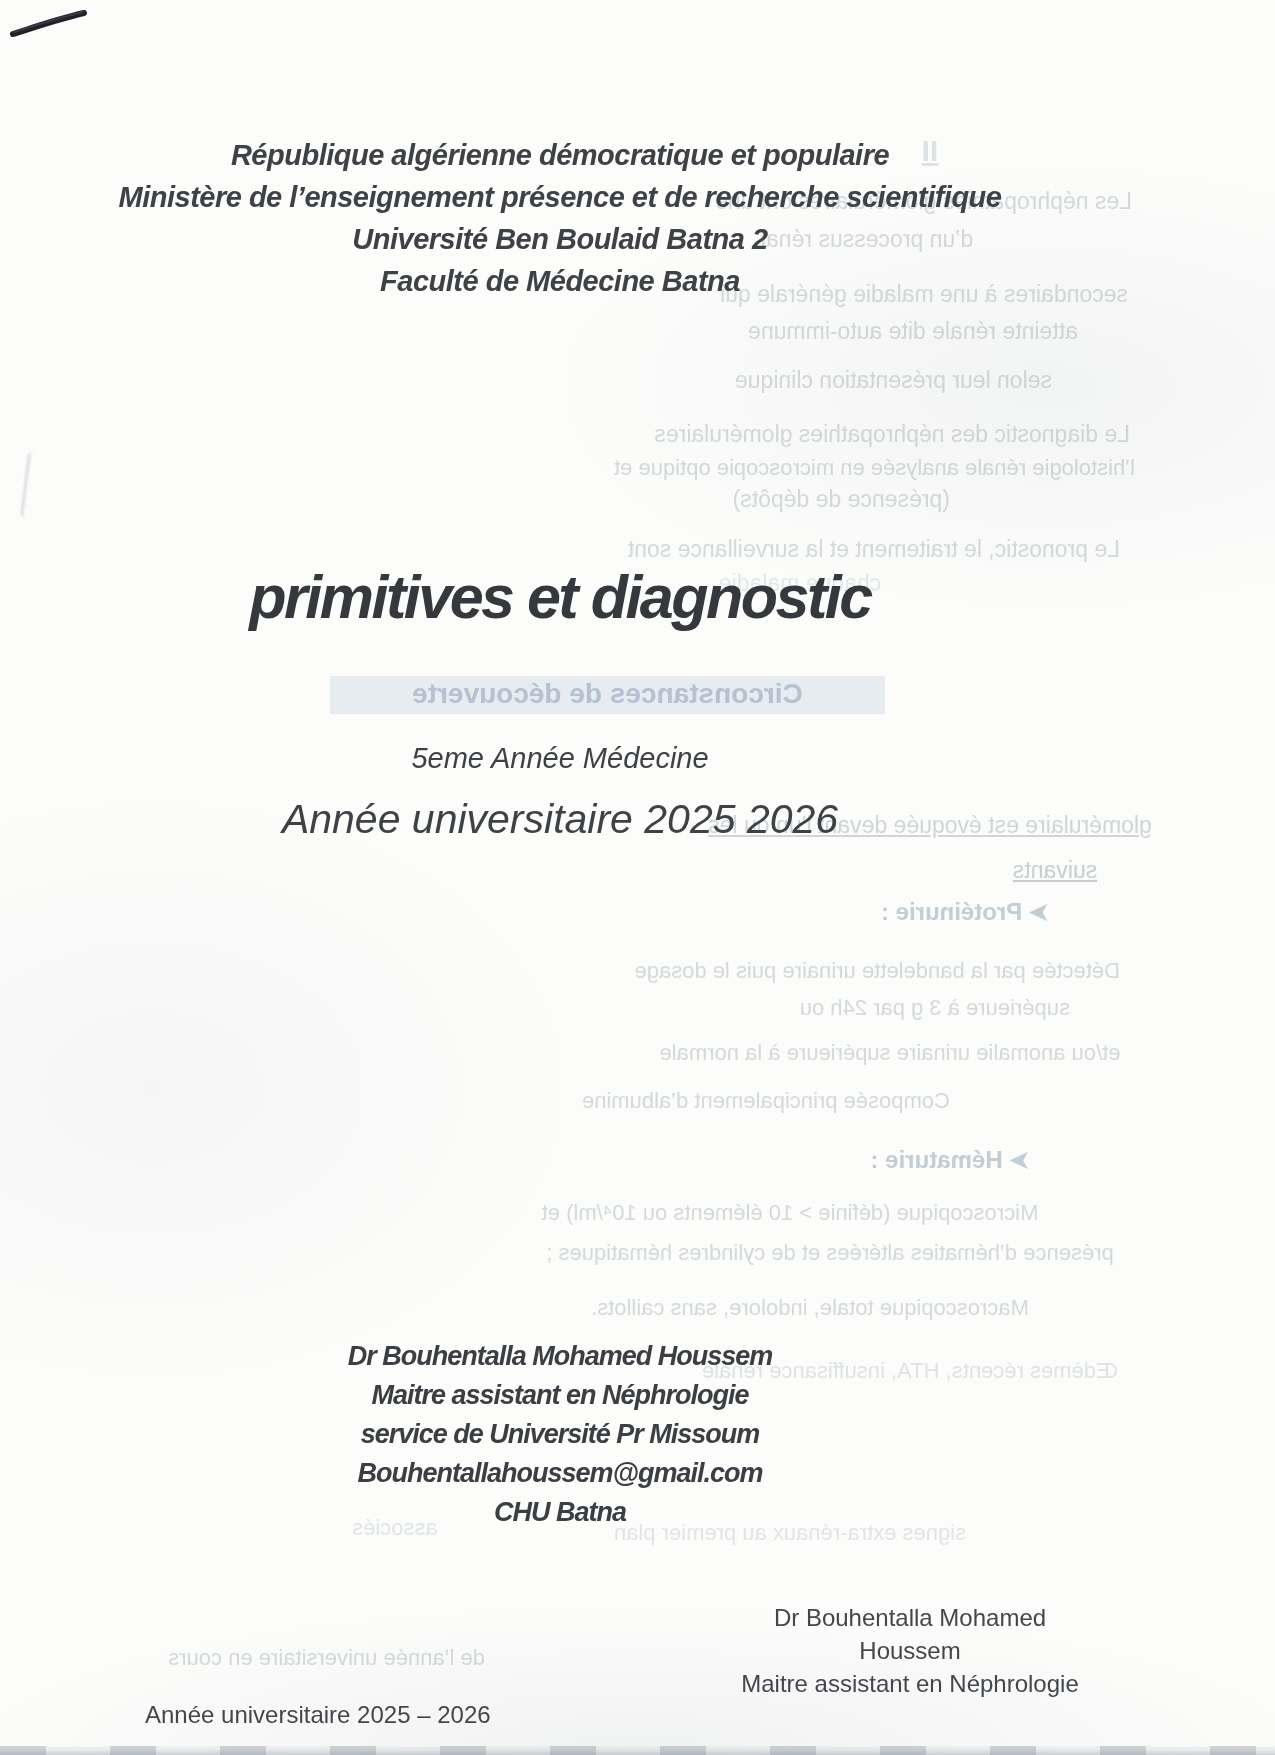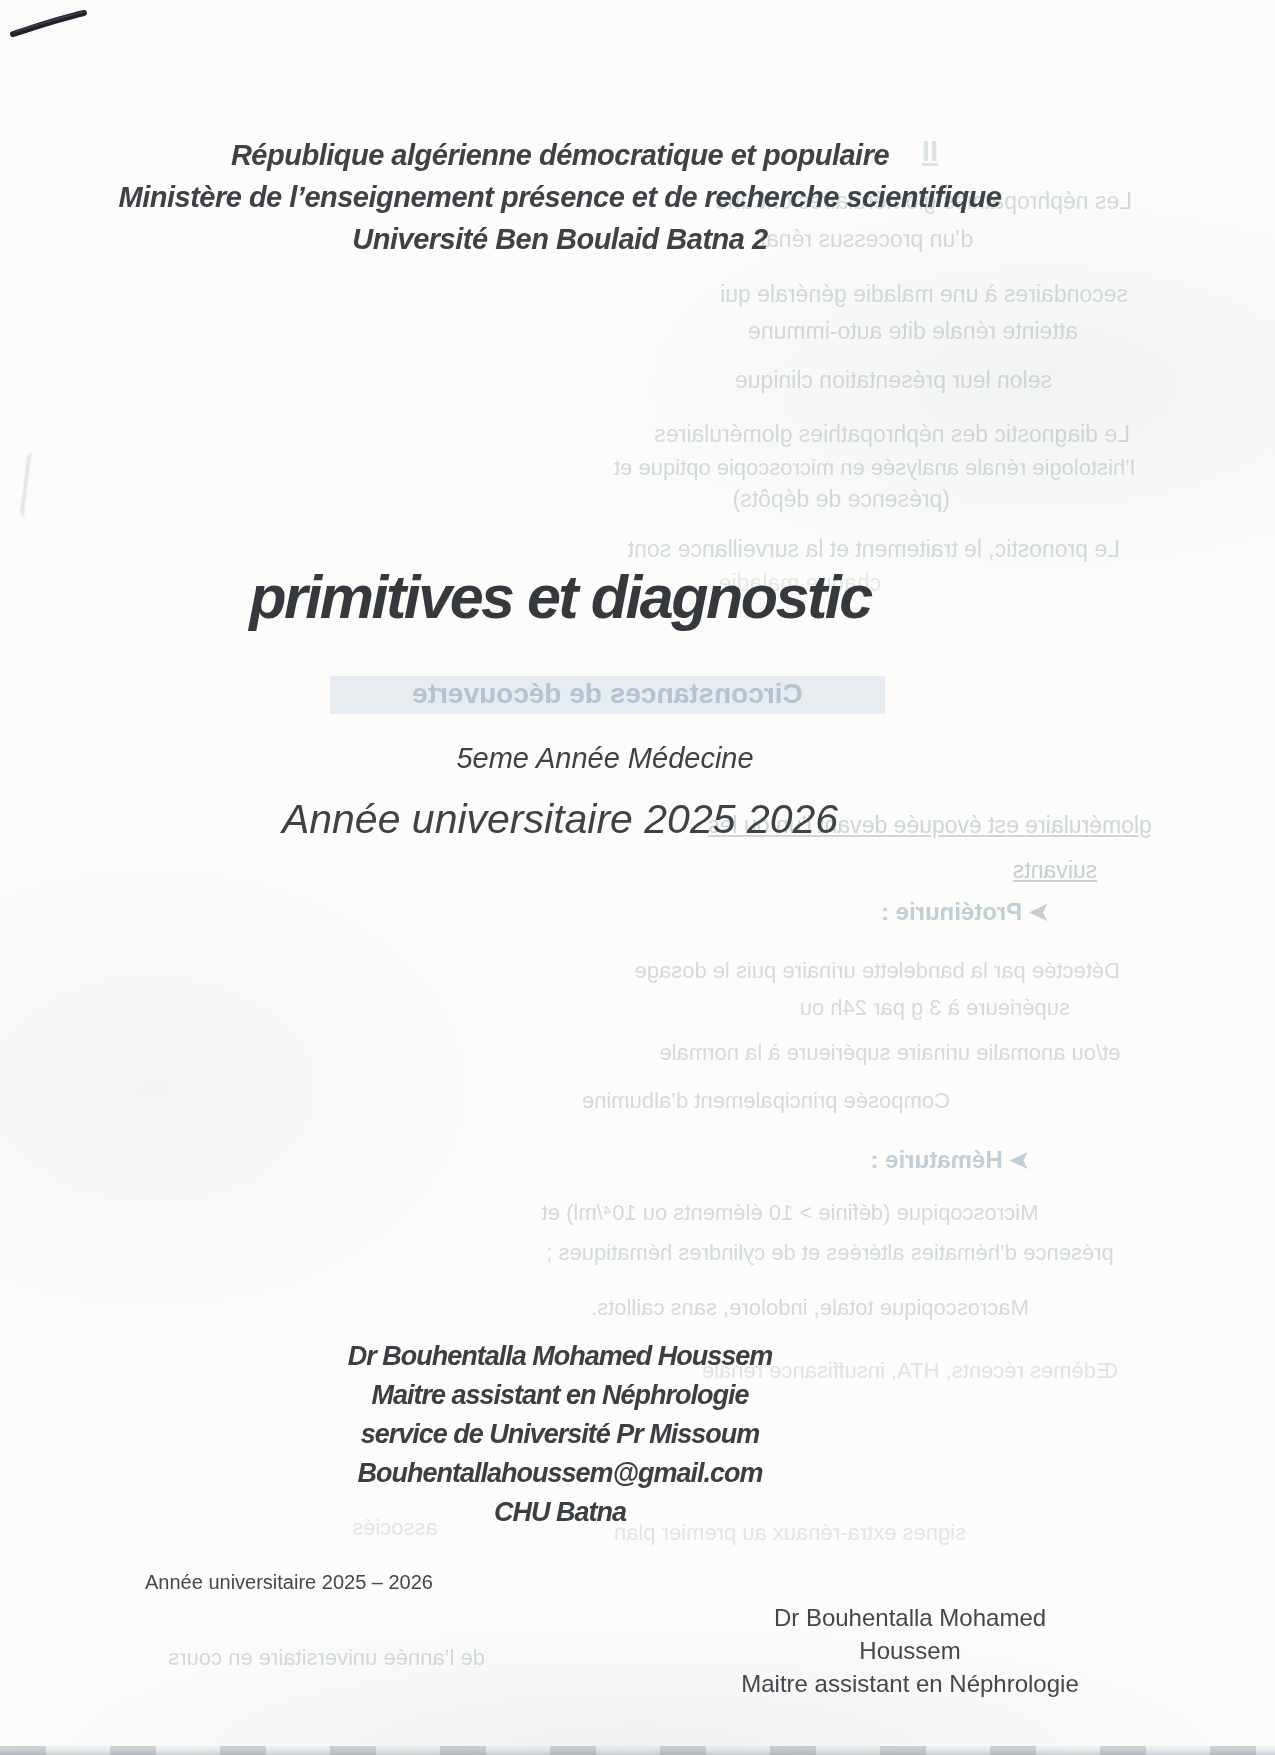--- a/index.html
+++ b/index.html
@@ -14,24 +14,24 @@
       radial-gradient(ellipse 900px 200px at 50% 100%, rgba(205,210,212,.25), transparent 75%),
       #fcfcfb;
     font-family:"Liberation Sans", sans-serif;
     color:#3d4045;
   }
   
   .front{position:absolute;inset:0;z-index:2;}
   .center-col{position:absolute;left:0;width:1120px;text-align:center;}
   .doc-header{top:134px;font-size:29px;line-height:42px;font-weight:bold;font-style:italic;letter-spacing:-.5px;color:#3e4146;}
   .doc-title{top:552px;font-size:61px;line-height:90px;font-weight:bold;font-style:italic;letter-spacing:-2.5px;color:#35383c;}
-  .subtitle1{top:742px;font-size:29px;font-style:italic;color:#3e4146;margin-left:45px;}
+  .subtitle1{top:742px;font-size:29px;font-style:italic;color:#3e4146;}
   .subtitle2{top:796px;font-size:41px;font-style:italic;color:#3e4146;}
   .author-block{top:1337px;font-size:27px;line-height:39px;font-weight:bold;font-style:italic;letter-spacing:-1px;color:#3b3e42;}
-  .footer-left{position:absolute;left:145px;top:1571px;font-size:20px;color:#43474c;}
+  .footer-left{position:absolute;left:145px;top:1701px;font-size:24px;color:#43474c;}
   .footer-right{position:absolute;left:738px;top:1601px;width:344px;text-align:center;font-size:24px;line-height:33px;color:#43474c;}
   
   .pen-mark{position:absolute;left:0;top:0;z-index:3;}
   .edge-squiggle{
     position:absolute;left:24px;top:452px;width:8px;height:66px;z-index:1;
     border-left:3px solid rgba(150,156,160,.30);
     border-radius:6px;transform:rotate(7deg);filter:blur(1.2px);
   }
   .bottom-smudge{
     position:absolute;left:0;bottom:0;width:100%;height:9px;z-index:3;
@@ -87,20 +87,21 @@
     </div>
 
   <div class="edge-squiggle"></div>
 
   <div class="front">
 
     <header class="center-col doc-header">
       <div>République algérienne démocratique et populaire</div>
       <div>Ministère de l’enseignement présence et de recherche scientifique</div>
       <div>Université Ben Boulaid Batna 2</div>
+      <div>Faculté de Médecine Batna</div>
     </header>
 
     <div class="center-col doc-title">
       <div>primitives et diagnostic</div>
     </div>
 
     <div class="center-col subtitle1">5eme Année Médecine</div>
     <div class="center-col subtitle2">Année universitaire 2025 2026</div>
 
     <div class="center-col author-block">

